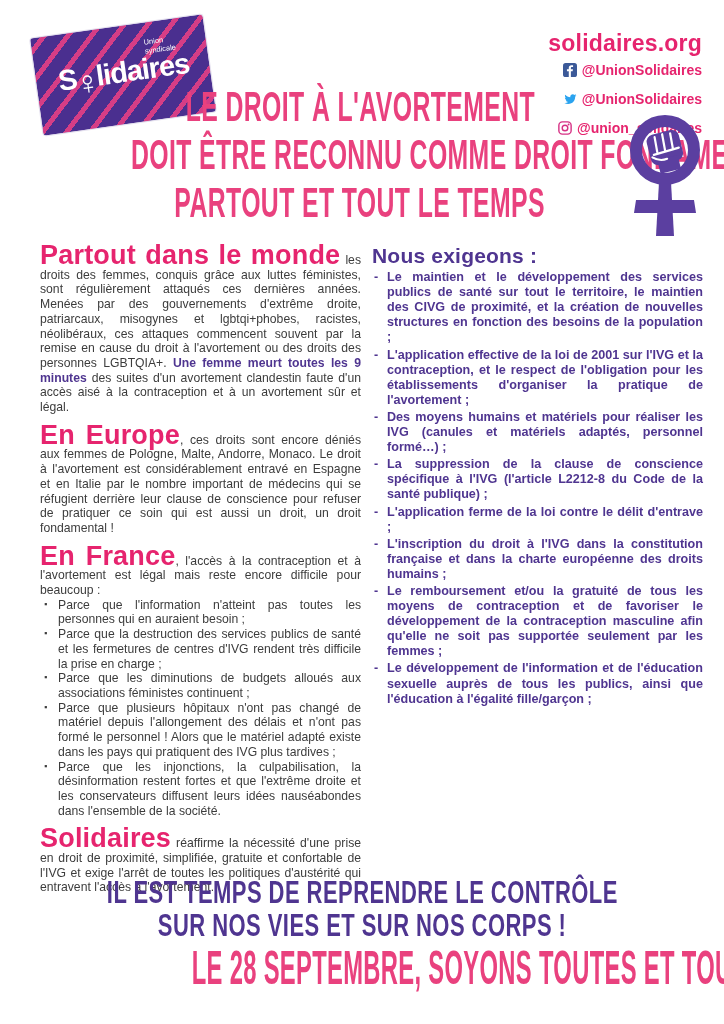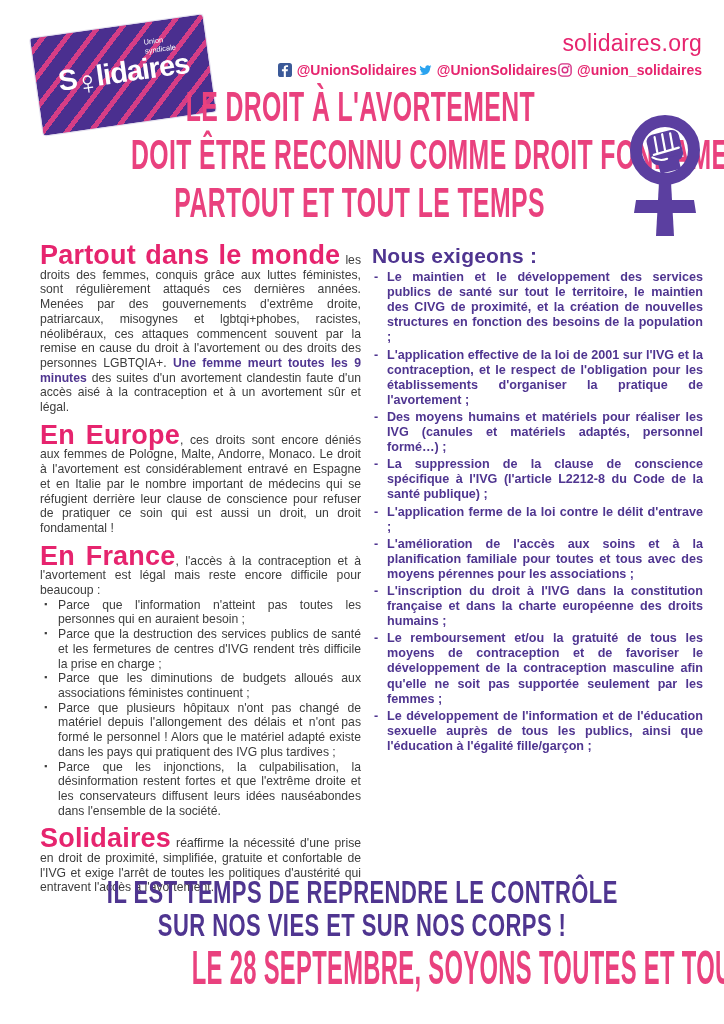--- a/index.html
+++ b/index.html
@@ -30,25 +30,25 @@
   }
   .logo-brand .venus{font-size:33px;line-height:0;vertical-align:-7px;margin:0 -2px;font-weight:normal;}
   .union-label{
     position:absolute;right:18px;top:16px;width:44px;
     color:#fff;font-size:7.5px;line-height:1.15;text-align:left;
   }
 
   
   .site{
     position:absolute;right:22px;top:30px;
-    color:#e6246e;font-size:23px;font-weight:normal;letter-spacing:.2px;
+    color:#e6246e;font-size:23px;font-weight:bold;letter-spacing:.2px;
   }
   .social{
     position:absolute;right:22px;top:62px;
-    display:flex;gap:1px;align-items:flex-end;
+    display:flex;flex-direction:column;gap:13px;align-items:flex-end;
   }
   .social-row{display:flex;align-items:center;gap:5px;}
   .social-row .handle{color:#e6246e;font-weight:bold;font-size:14px;}
   .icon-16{width:14px;height:14px;display:block;}
 
   
   .title{position:absolute;left:48px;top:82px;width:624px;}
   .title-line{text-align:center;height:48px;}
   .title-line > span{
     display:inline-block;white-space:nowrap;
@@ -168,21 +168,20 @@
 
   <div class="col-right">
     <div class="demands-heading">Nous exigeons :</div>
     <ul class="demands">
 
     <li>Le maintien et le développement des services publics de santé sur tout le territoire, le maintien des CIVG de proximité, et la création de nouvelles structures en fonction des besoins de la population ;</li>
         <li>L'application effective de la loi de 2001 sur l'IVG et la contraception, et le respect de l'obligation pour les établissements d'organiser la pratique de l'avortement ;</li>
         <li>Des moyens humains et matériels pour réaliser les IVG (canules et matériels adaptés, personnel formé…) ;</li>
         <li>La suppression de la clause de conscience spécifique à l'IVG (l'article L2212-8 du Code de la santé publique) ;</li>
         <li>L'application ferme de la loi contre le délit d'entrave ;</li>
-        <li>L'amélioration de l'accès aux soins et à la planification familiale pour toutes et tous avec des moyens pérennes pour les associations ;</li>
         <li>L'inscription du droit à l'IVG dans la constitution française et dans la charte européenne des droits humains ;</li>
         <li>Le remboursement et/ou la gratuité de tous les moyens de contraception et de favoriser le développement de la contraception masculine afin qu'elle ne soit pas supportée seulement par les femmes ;</li>
         <li>Le développement de l'information et de l'éducation sexuelle auprès de tous les publics, ainsi que l'éducation à l'égalité fille/garçon ;</li>
       </ul>
   </div>
 
   <div class="footer-purple">
     <div class="fline"><span>IL EST TEMPS DE REPRENDRE LE CONTRÔLE</span></div>
     <div class="fline"><span>SUR NOS VIES ET SUR NOS CORPS !</span></div>
   </div>

